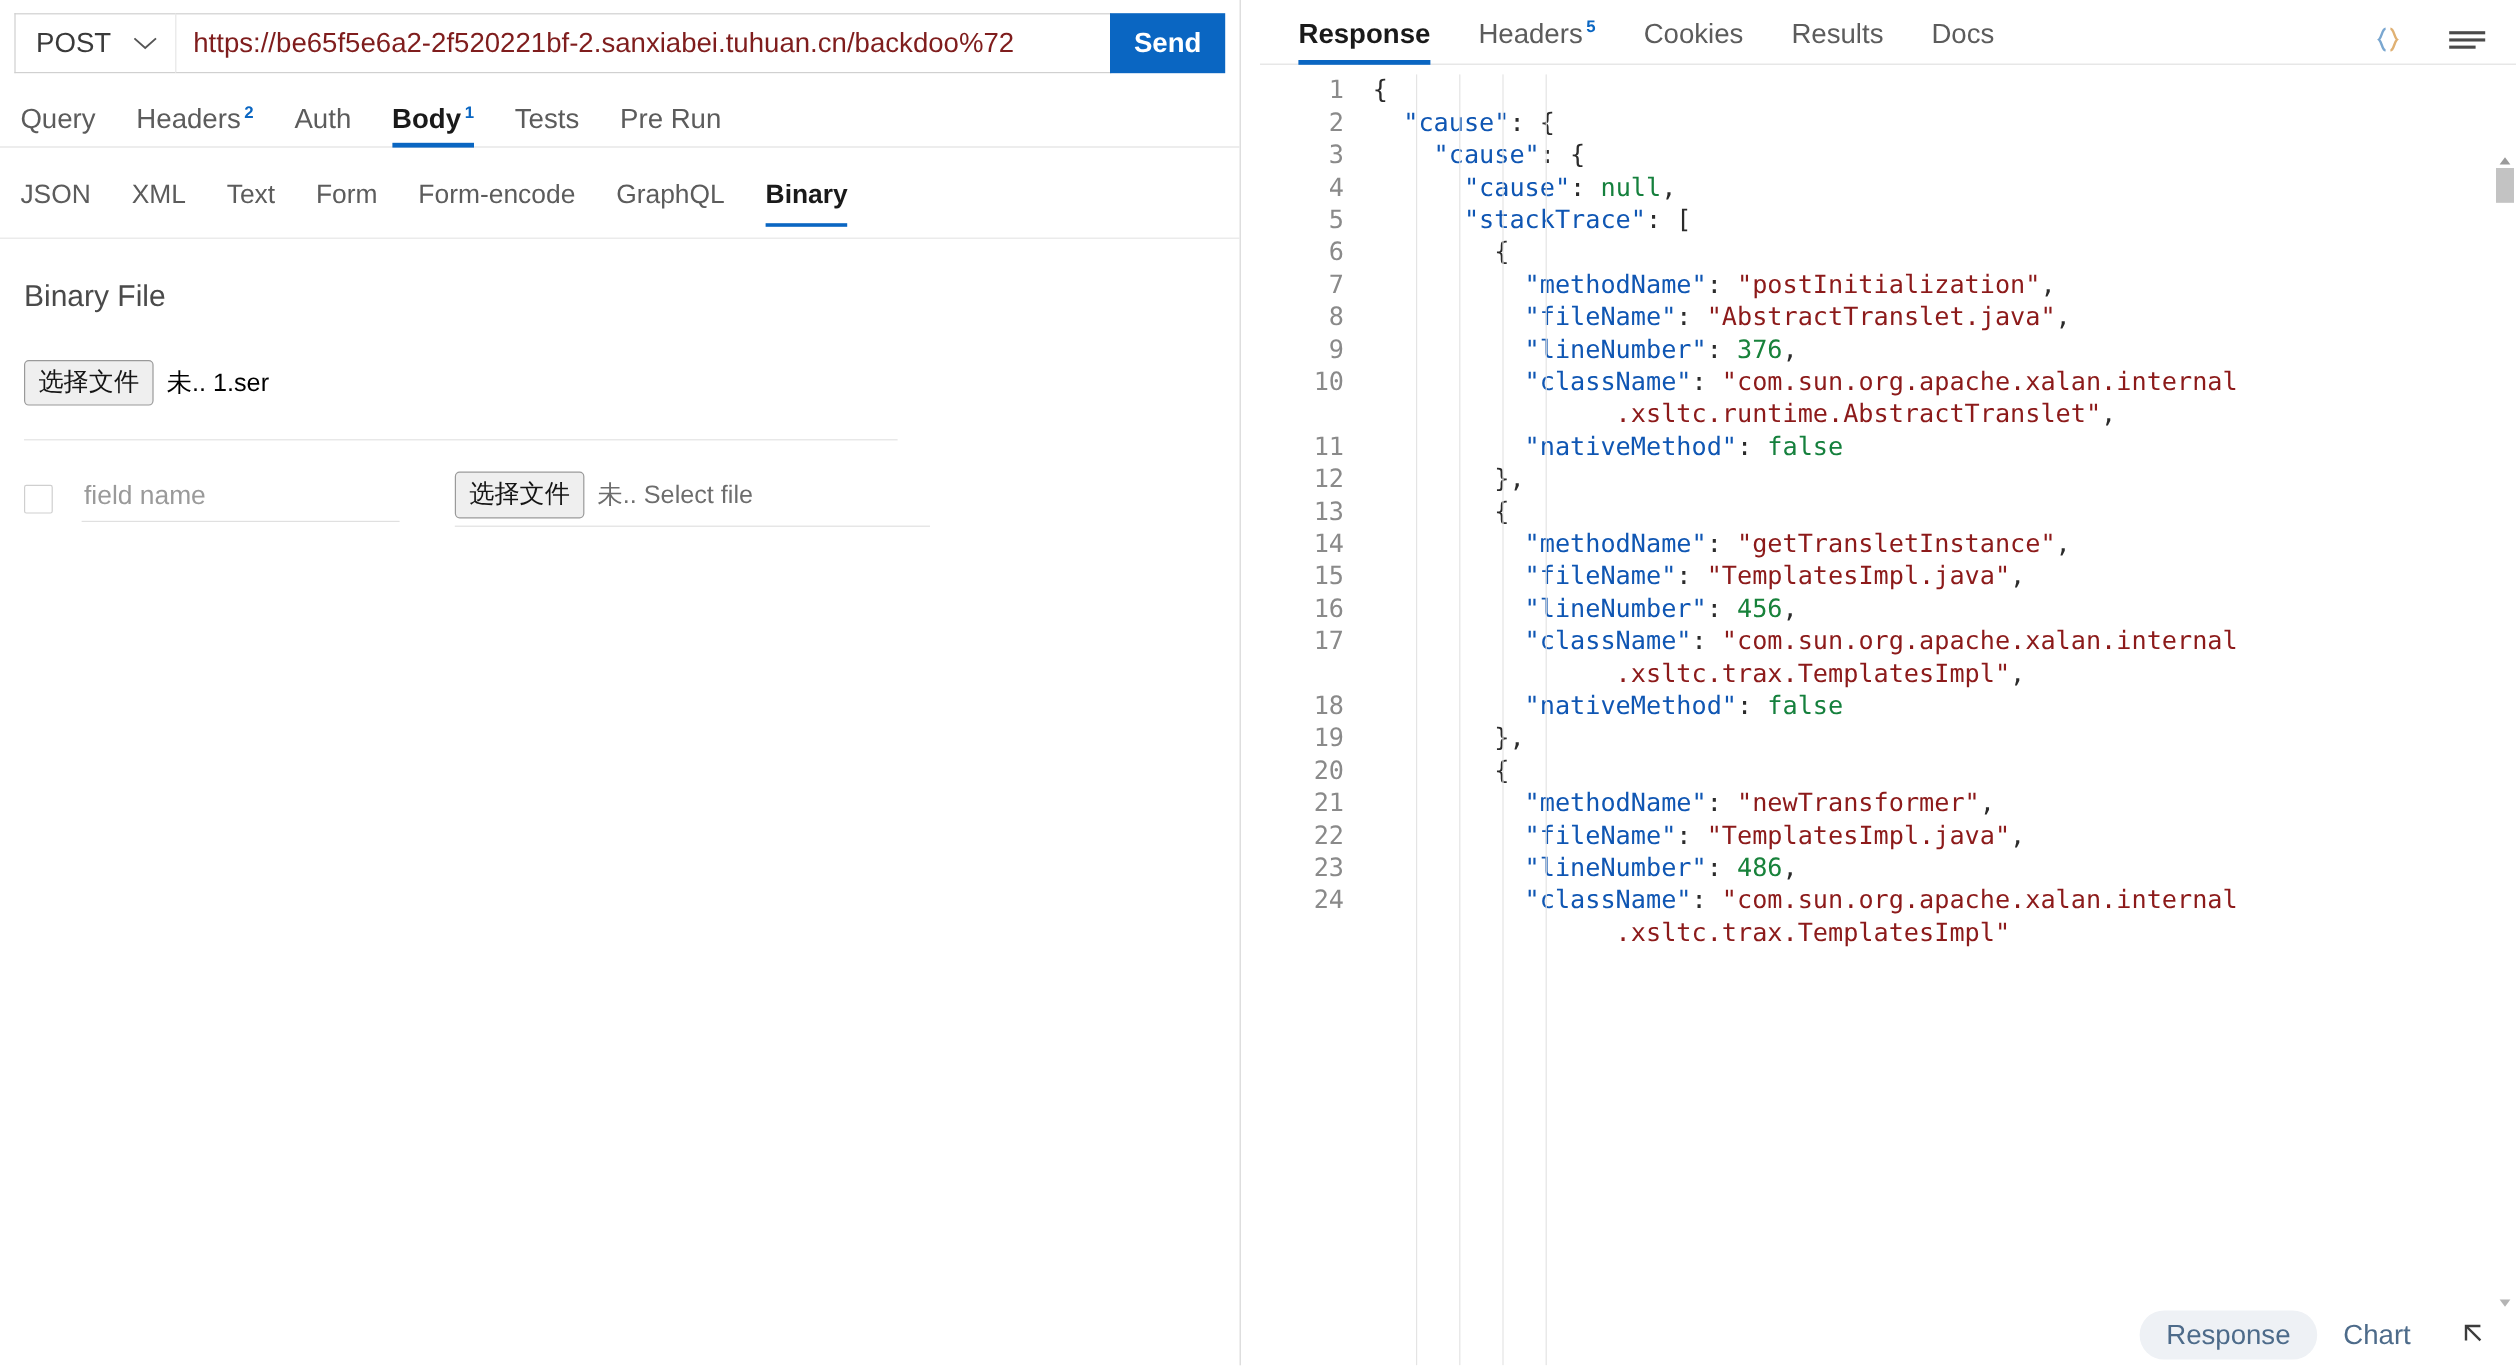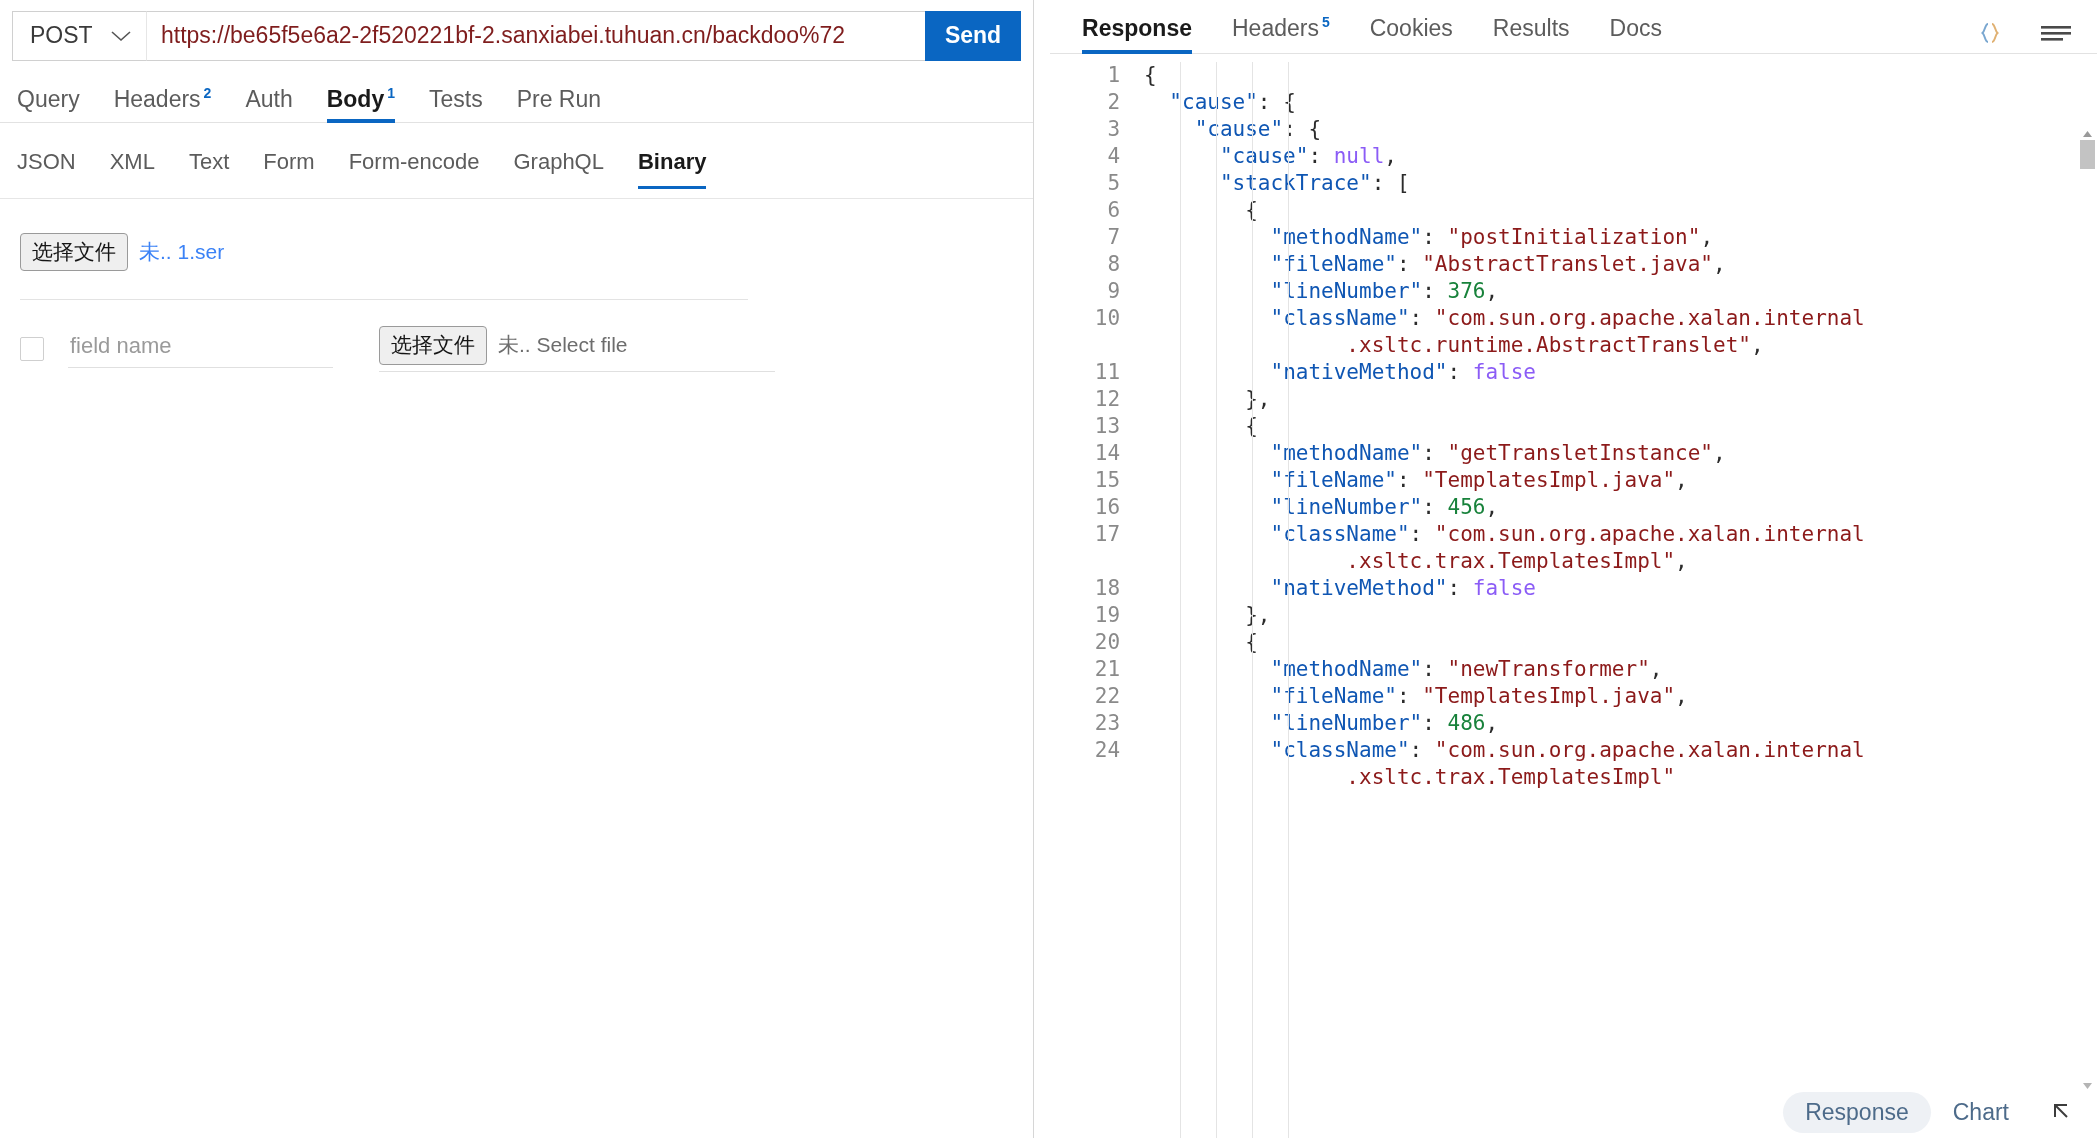--- a/index.html
+++ b/index.html
@@ -118,21 +118,21 @@
     background: #efefef;
     border: 1px solid #9a9a9a;
     border-radius: 4px;
     font-size: 21px; color: #151515;
     padding: 5px 11px;
     font-family: "Liberation Sans", sans-serif;
     cursor: pointer;
     line-height: 1.25;
   }
   .file-label {
-    font-size: 21px; color: #3b82f6;
+    font-size: 21px; color: #000000;
     margin-left: 11px; white-space: nowrap;
   }
   .file-label.placeholder { color: #6d6d6d; }
   .hr-divider {
     height: 1px; background: #e3e3e3;
     margin: 28px 20px 0 20px;
     width: 728px;
   }
 
   
@@ -217,21 +217,21 @@
     padding-right: 16px;
     color: #8a8a8a;
     user-select: none;
   }
   .gutter .ln { height: 27px; line-height: 27px; }
   .code-area { flex: 1; position: relative; padding-left: 8px; }
   .code-line { height: 27px; line-height: 27px; white-space: pre; }
   .k { color: #0f56b3; }
   .s { color: #8c1a1a; }
   .n { color: #18823b; }
-  .b { color: #8b5cf6; }
+  .b { color: #15803d; }
   .p { color: #2b2b2b; }
   .indent-guide {
     position: absolute; top: 0; bottom: 0;
     width: 1px; background: #e4e4e4;
   }
 
   
   .vscroll {
     position: absolute; top: 128px; right: 2px;
     width: 15px; bottom: 0;
@@ -310,20 +310,21 @@
       <div class="body-tab">JSON</div>
       <div class="body-tab">XML</div>
       <div class="body-tab">Text</div>
       <div class="body-tab">Form</div>
       <div class="body-tab">Form-encode</div>
       <div class="body-tab">GraphQL</div>
       <div class="body-tab active">Binary</div>
     </div>
 
     <div class="binary-section">
+      <div class="binary-title">Binary File</div>
       <div class="file-row">
         <button class="file-btn">选择文件</button>
         <span class="file-label">未.. 1.ser</span>
       </div>
     </div>
 
     <div class="hr-divider"></div>
 
     <div class="form-row">
       <div class="checkbox"></div>

